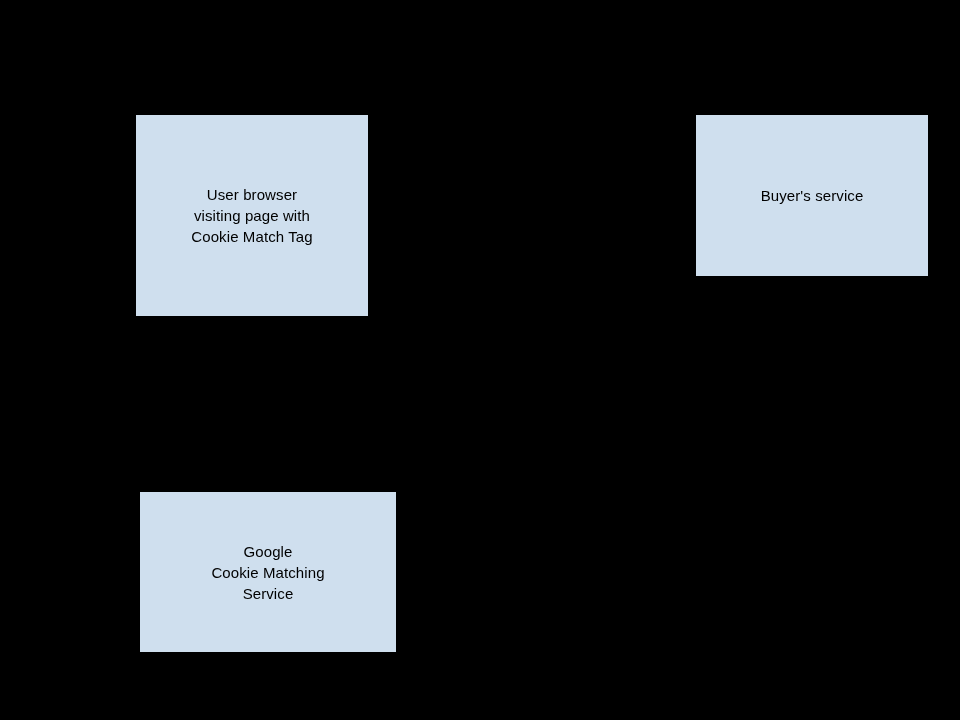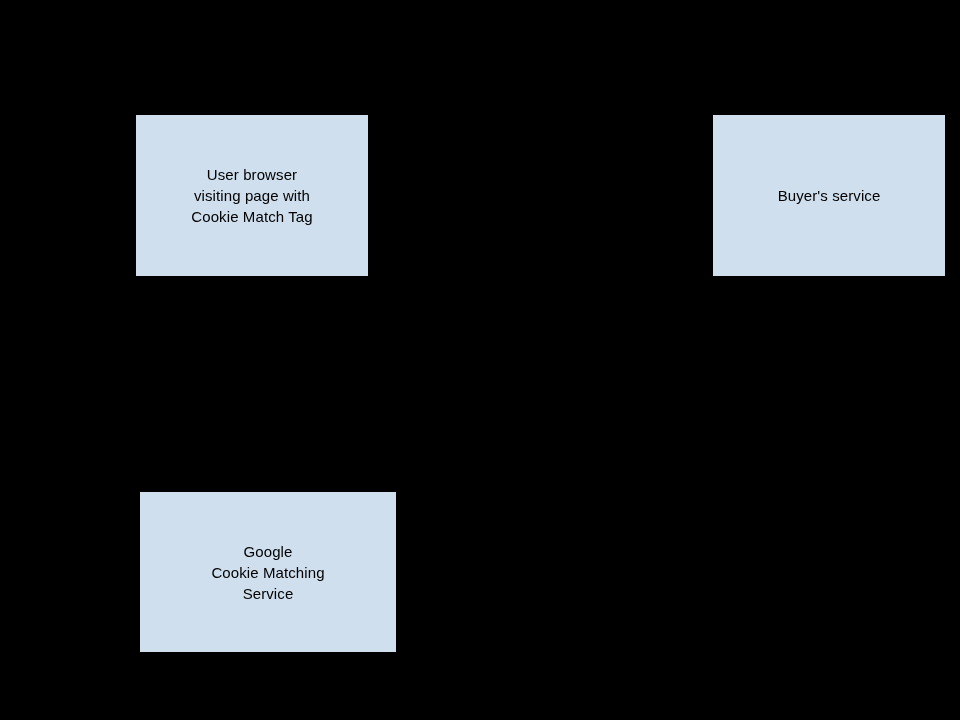--- a/index.html
+++ b/index.html
@@ -54,27 +54,27 @@
     top: 492px;
     width: 232px;
     height: 160px;
   }
 </style>
 </head>
 <body style="background: rgb(0, 0, 0);">
 
 <div id="canvas" style="width: 960px; height: 720px; background: rgb(0, 0, 0);">
 
-  <div class="node" id="node-user-browser" style="left: 136px; top: 115px; width: 232px; height: 161px; background: rgb(207, 223, 238);">
+  <div class="node" id="node-user-browser" style="left: 136px; top: 115px; width: 232px; height: 201px; background: rgb(207, 223, 238);">
     <span class="node-label" style="color: rgb(0, 0, 0);">User browser
 visiting page with
 Cookie Match Tag</span>
   </div>
 
-  <div class="node" id="node-buyers-service" style="left: 696px; top: 115px; width: 232px; height: 161px; background: rgb(207, 223, 238); margin-left: 17px;">
+  <div class="node" id="node-buyers-service" style="left: 696px; top: 115px; width: 232px; height: 161px; background: rgb(207, 223, 238);">
     <span class="node-label" style="color: rgb(0, 0, 0);">Buyer's service</span>
   </div>
 
   <div class="node" id="node-google-cookie-matching-service" style="left: 140px; top: 492px; width: 256px; height: 160px; background: rgb(207, 223, 238);">
     <span class="node-label" style="color: rgb(0, 0, 0);">Google
 Cookie Matching
 Service</span>
   </div>
 
 </div>

